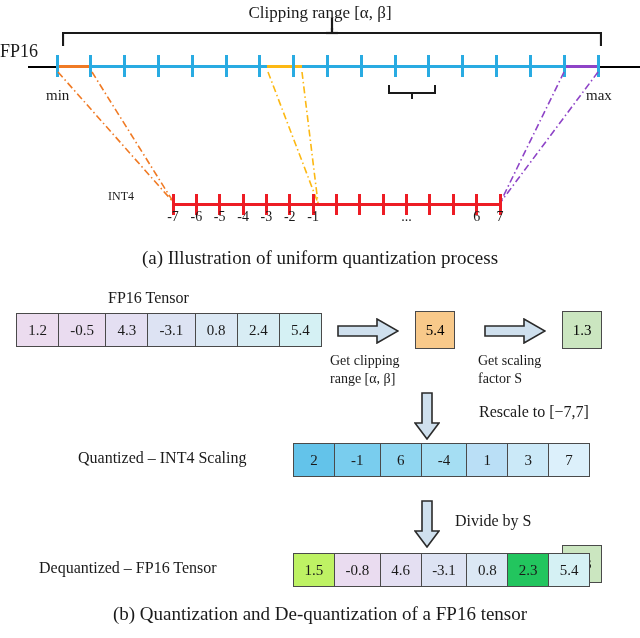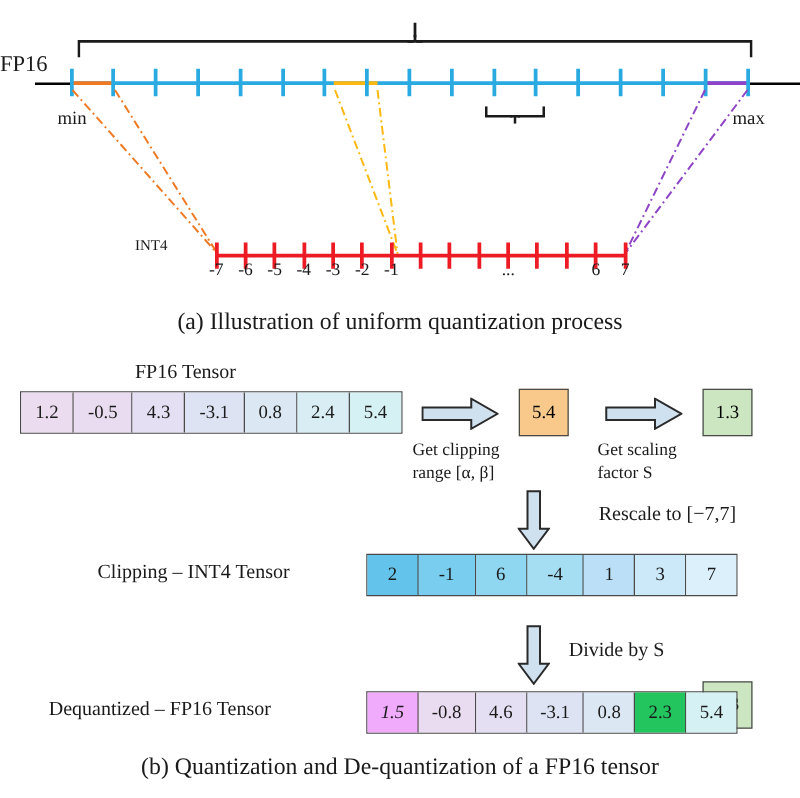--- a/index.html
+++ b/index.html
@@ -145,20 +145,21 @@
   #arrow-right-1 { left: 337px; top: 318px; width: 62px; height: 26px; }
   #arrow-right-2 { left: 484px; top: 318px; width: 62px; height: 26px; }
   #arrow-down-1  { left: 414px; top: 392px; width: 26px; height: 48px; }
   #arrow-down-2  { left: 414px; top: 500px; width: 26px; height: 48px; }
 </style>
 </head>
 <body>
 
 <div class="abs" id="panel-a">
 
+  <div class="abs txt" id="clip-label">Clipping range [α, β]</div>
 
   <svg class="abs" id="clip-bracket" viewBox="0 0 540 18">
     <path d="M1,18 L1,5 L269,5 M271,5 L539,5 L539,18 M270,5 L270,0" fill="none" stroke="#1a1a1a" stroke-width="2.2"></path>
     <path d="M264,5 L276,5" fill="none" stroke="#1a1a1a" stroke-width="2.2"></path>
     <path d="M270,0 L270,-6" fill="none" stroke="#1a1a1a" stroke-width="2.2"></path>
   </svg>
   <svg class="abs" style="left:324px; top:18px; width:16px; height:12px;" viewBox="0 0 16 12">
     <path d="M8,12 L8,0" fill="none" stroke="#1a1a1a" stroke-width="2.2"></path>
   </svg>
 
@@ -277,21 +278,21 @@
 </div>
 
 <div class="abs single-box" id="box-scale">1.3</div>
 
 <svg class="abs blockarrow" id="arrow-down-1" viewBox="0 0 26 48">
   <path d="M8,1 L18,1 L18,31 L25,31 L13,47 L1,31 L8,31 Z" fill="#cfe0ee" stroke="#2a2a2a" stroke-width="1.6" stroke-linejoin="miter"></path>
 </svg>
 
 <div class="abs txt" id="label-rescale">Rescale to [−7,7]</div>
 
-<div class="abs txt" id="label-quant-tensor">Clipping – INT4 Tensor</div>
+<div class="abs txt" id="label-quant-tensor">Quantized – INT4 Scaling</div>
 
 <div class="abs tensor" id="tensor-int4">
     <div class="cell" style="background: rgb(99, 195, 234);">2</div>
     <div class="cell" style="background: rgb(121, 205, 238);">-1</div>
     <div class="cell" style="background: rgb(143, 214, 241);">6</div>
     <div class="cell" style="background: rgb(165, 222, 243);">-4</div>
     <div class="cell" style="background: rgb(186, 223, 246);">1</div>
     <div class="cell" style="background: rgb(203, 233, 248);">3</div>
     <div class="cell" style="background: rgb(220, 240, 251);">7</div>
   </div>
@@ -300,21 +301,21 @@
   <path d="M8,1 L18,1 L18,31 L25,31 L13,47 L1,31 L8,31 Z" fill="#cfe0ee" stroke="#2a2a2a" stroke-width="1.6" stroke-linejoin="miter"></path>
 </svg>
 
 <div class="abs txt" id="label-divide">Divide by S</div>
 
 <div class="abs single-box" id="box-scale2">1.3</div>
 
 <div class="abs txt" id="label-deq-tensor">Dequantized – FP16 Tensor</div>
 
 <div class="abs tensor" id="tensor-deq">
-    <div class="cell" style="background: #f0abfc; font-style: italic;">1.5</div>
+    <div class="cell" style="background: #bef264;">1.5</div>
     <div class="cell" style="background: rgb(234, 220, 240);">-0.8</div>
     <div class="cell" style="background: rgb(228, 223, 242);">4.6</div>
     <div class="cell" style="background: rgb(221, 227, 243);">-3.1</div>
     <div class="cell" style="background: rgb(219, 232, 244);">0.8</div>
     <div class="cell" style="background: #22c55e;">2.3</div>
     <div class="cell" style="background: rgb(213, 241, 244);">5.4</div>
   </div>
 
 <div class="abs txt" id="caption-b">(b)  Quantization and De-quantization of a FP16 tensor</div>
 

